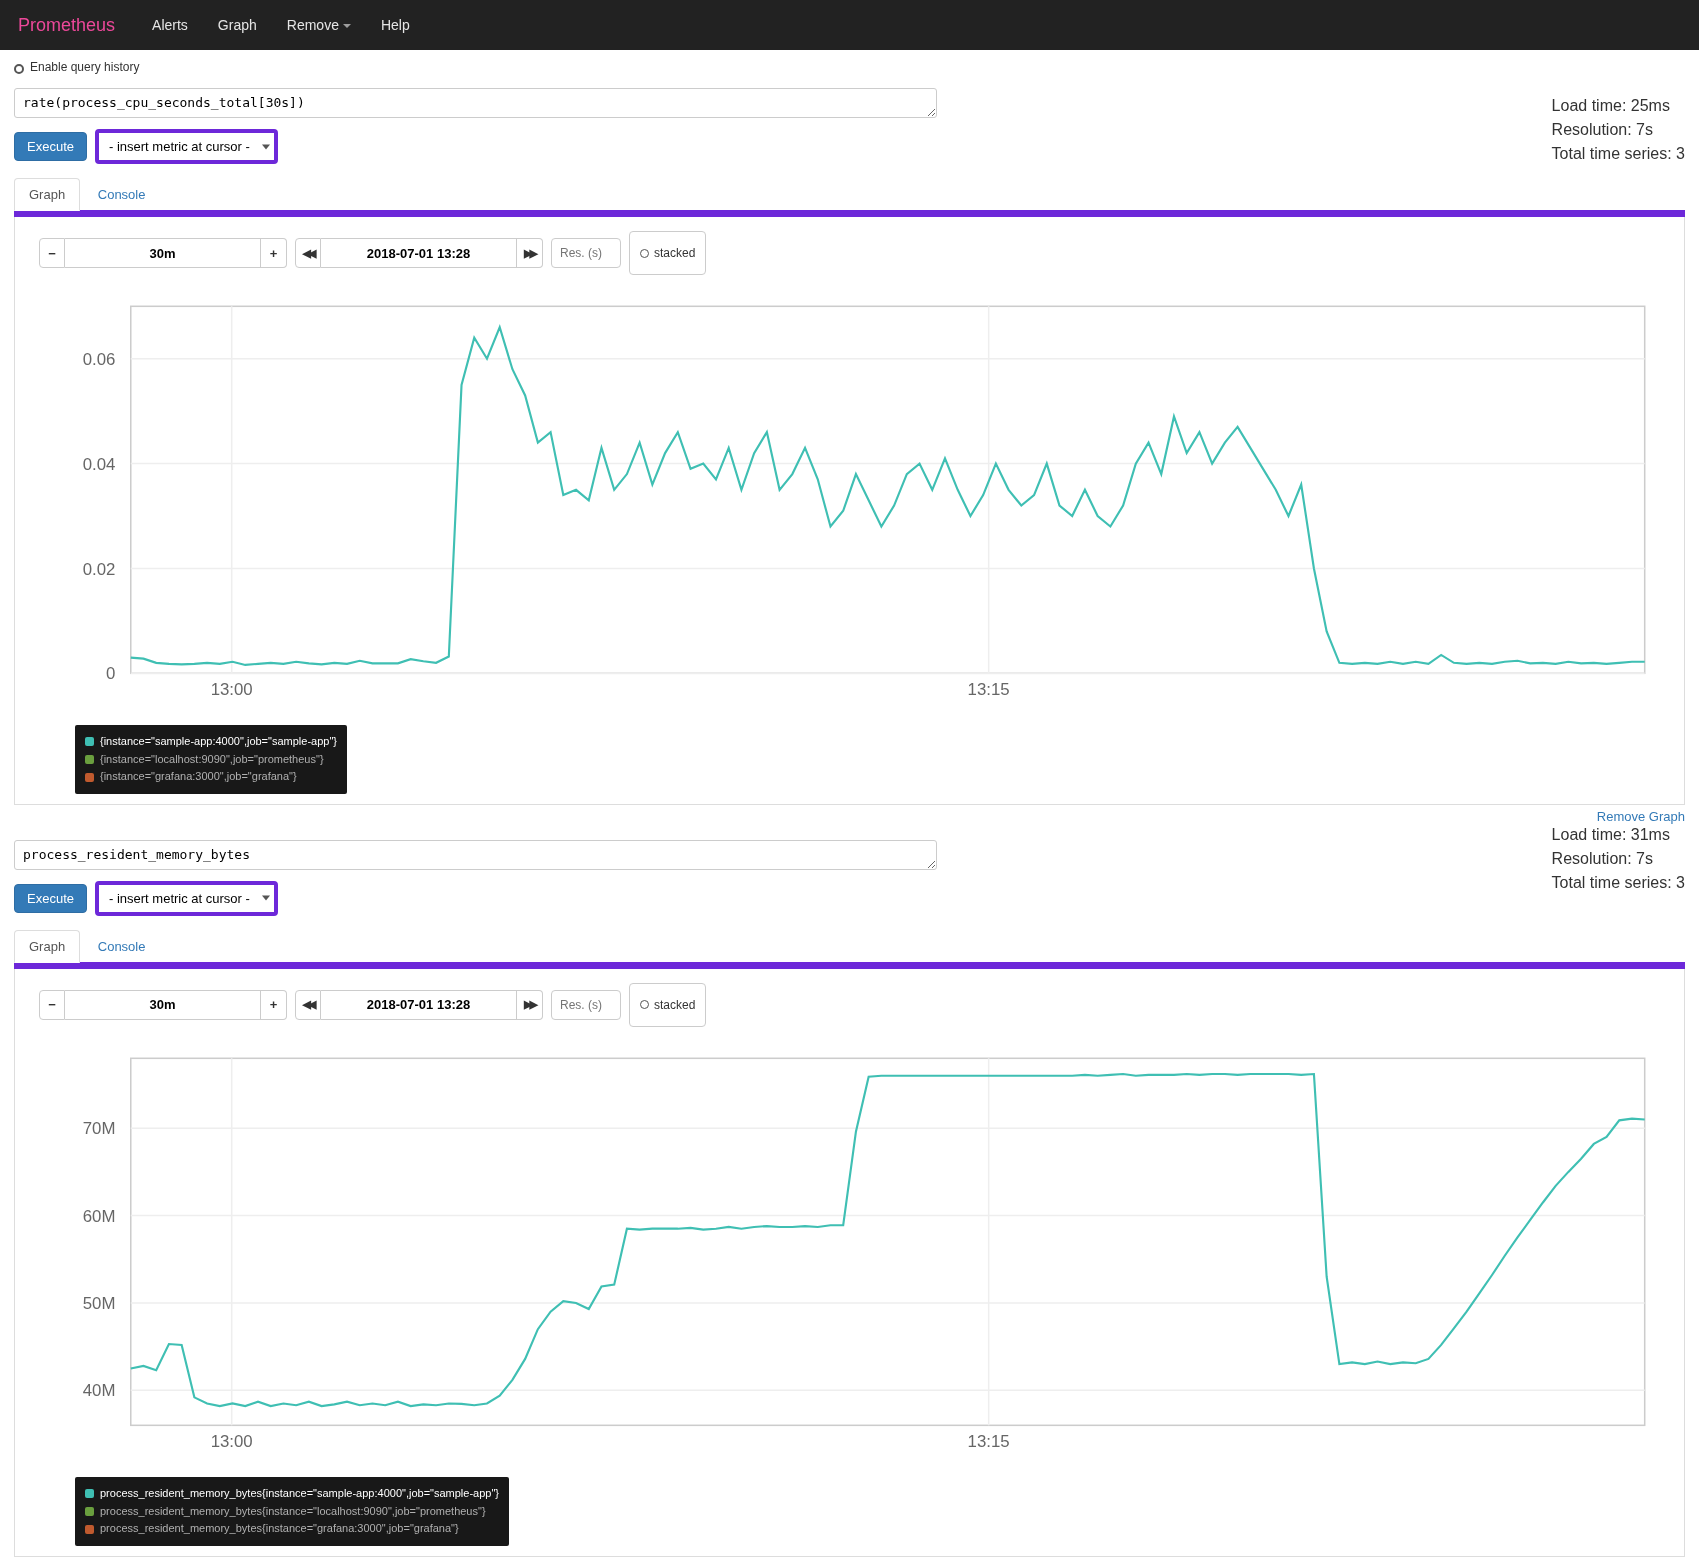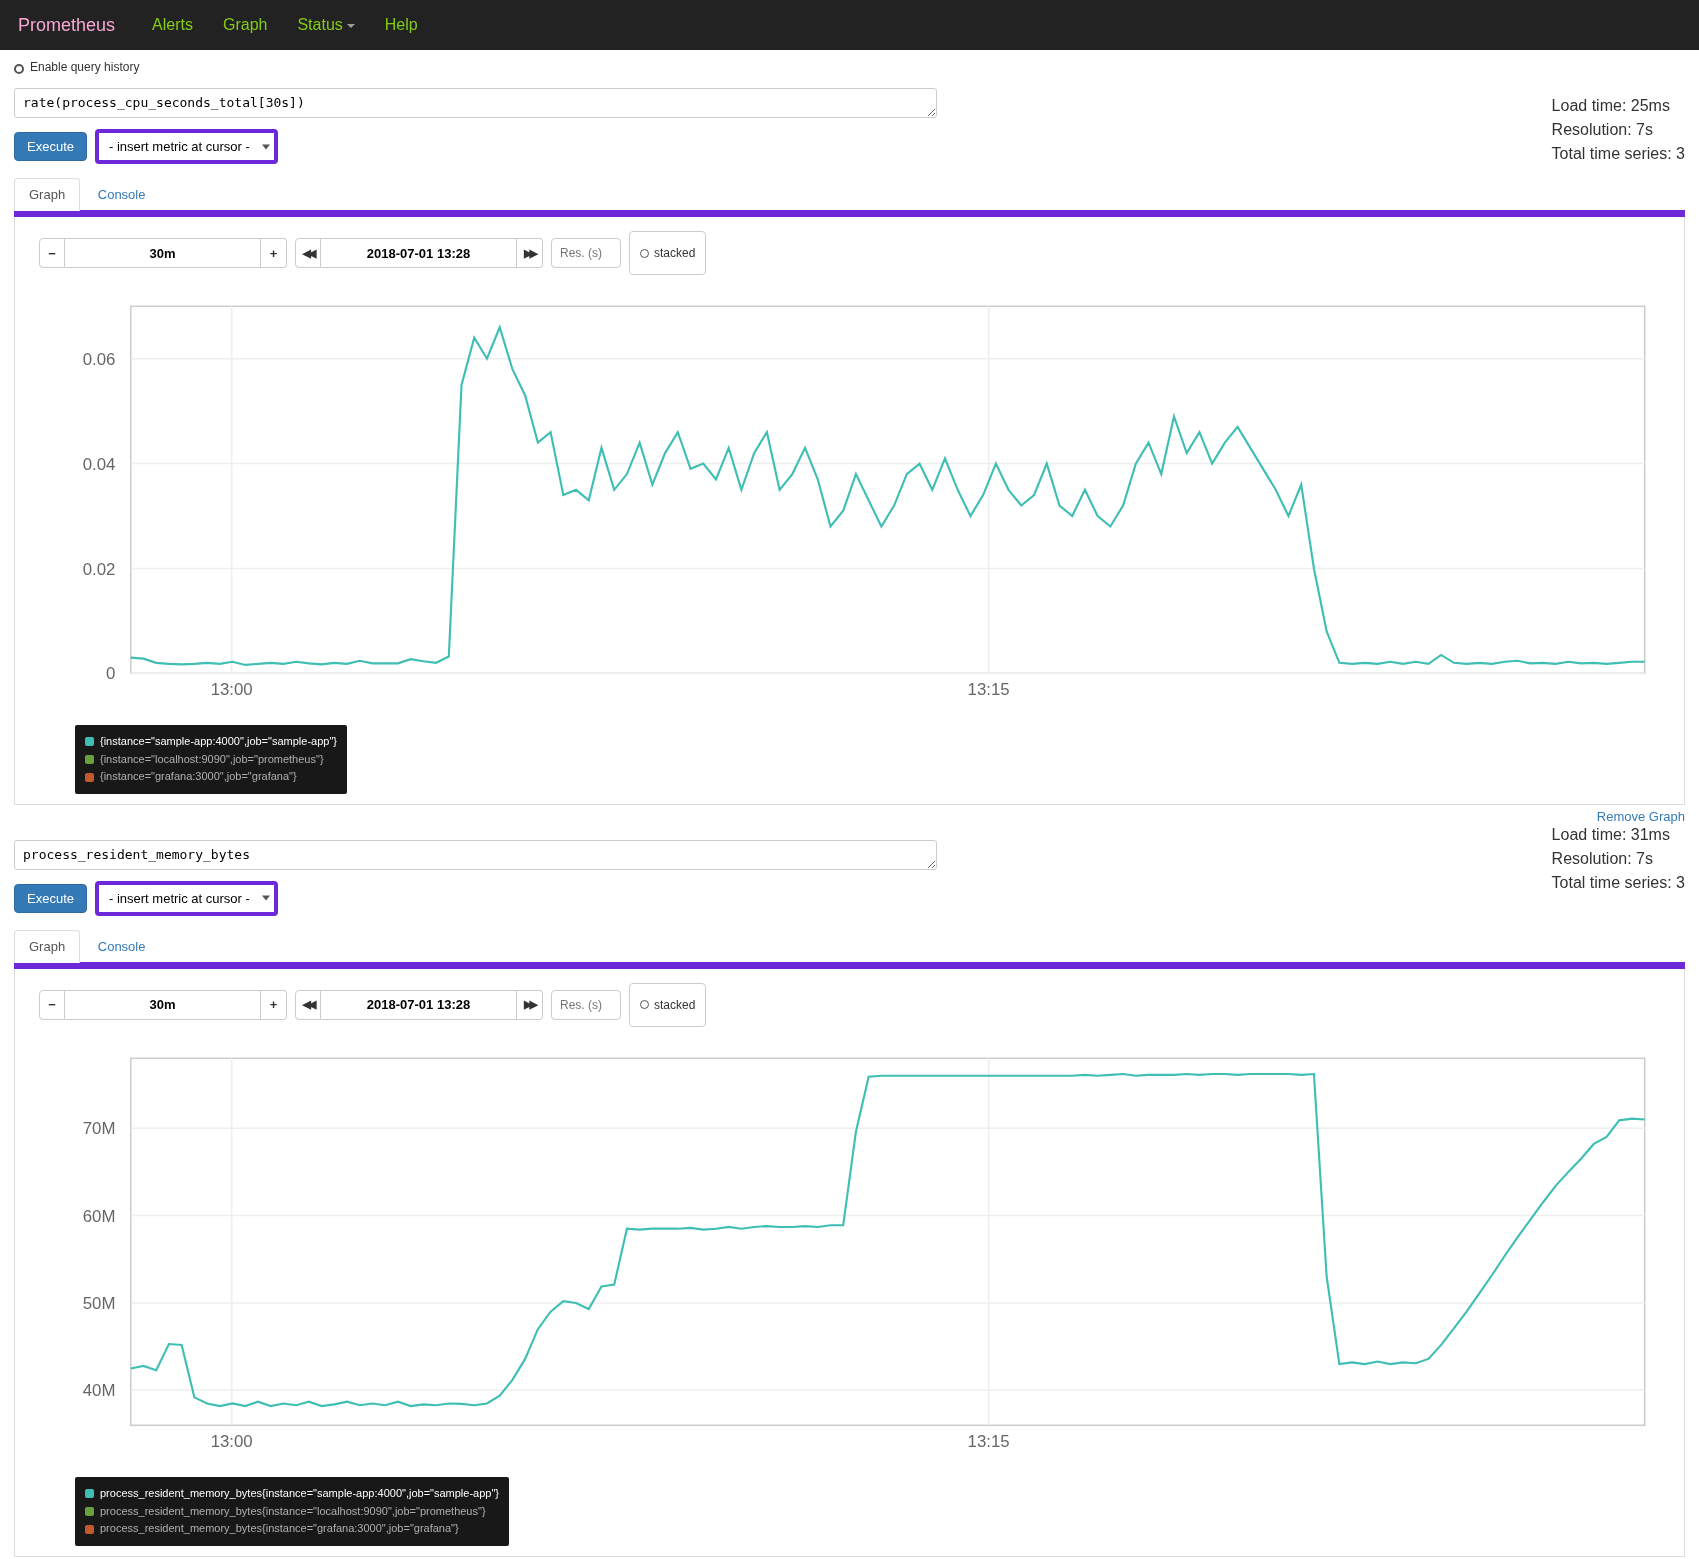--- a/index.html
+++ b/index.html
@@ -1,19 +1,19 @@
 <!DOCTYPE html>
 <html><head>
 <meta charset="utf-8">
 <style>
   * { box-sizing: border-box; margin: 0; padding: 0; }
   body { font-family: -apple-system, BlinkMacSystemFont, "Helvetica Neue", Arial, sans-serif; font-size: 13px; color: #333; background: #fff; }
   .navbar { background: #222; color: #9d9d9d; height: 50px; display: flex; align-items: center; padding: 0 18px; }
-  .navbar .brand { color: #f9a8d4; font-size: 18px; margin-right: 22px; font-weight: 400; }
-  .navbar a { color: #84cc16; text-decoration: none; padding: 0 15px; font-size: 16px; cursor: pointer; }
+  .navbar .brand { color: #ec4899; font-size: 18px; margin-right: 22px; font-weight: 400; }
+  .navbar a { color: #e5e5e5; text-decoration: none; padding: 0 15px; font-size: 14px; cursor: pointer; }
   .navbar .caret { display:inline-block; width:0; height:0; border-left:4px solid transparent; border-right:4px solid transparent; border-top:4px solid #9d9d9d; margin-left:4px; vertical-align: middle;}
   .container { padding: 10px 14px; }
   .history-row { display:flex; align-items:flex-end; font-size:12px; color:#333; margin-bottom:6px;}
   .history-row .circle { display:inline-block; width:10px; height:10px; border:2px solid #555; border-radius:50%; margin-right:6px;}
   .panel-block { position: relative; }
   .expr { width: 923px; max-width: calc(100% - 220px); border:1px solid #ccc; border-radius:3px; padding:6px 8px; font-size:13px; resize: both; height: 30px; line-height:16px; overflow:hidden;margin-top:8px; }
   .stats { position:absolute; right:0; top:14px; font-size:16px; color:#333; text-align:left; line-height:1.5; }
   .exec-row { margin-top:8px; display:flex; align-items:center; gap:8px;}
   .btn { border:1px solid transparent; border-radius:4px; padding:6px 12px; font-size:13px; cursor:pointer; }
   .btn-primary { background:#337ab7; color:#ffffff; border-color:#2e6da4;}
@@ -49,21 +49,21 @@
   hr.sep{border:none;border-top:1px solid #000; opacity:.15;}
   .dbl-arrow {font-family: Arial; font-size:11px; letter-spacing:-3px;}
 </style>
 </head>
 <body>
 
 <div class="navbar">
   <span class="brand">Prometheus</span>
   <a>Alerts</a>
   <a>Graph</a>
-  <a><span>Status</span><span class="caret"></span></a>
+  <a><span>Remove</span><span class="caret"></span></a>
   <a>Help</a>
 </div>
 
 <div class="container">
   <div class="history-row">
     <span class="circle"></span>
     <span>Enable query history</span>
   </div>
 
   <div id="panels">

